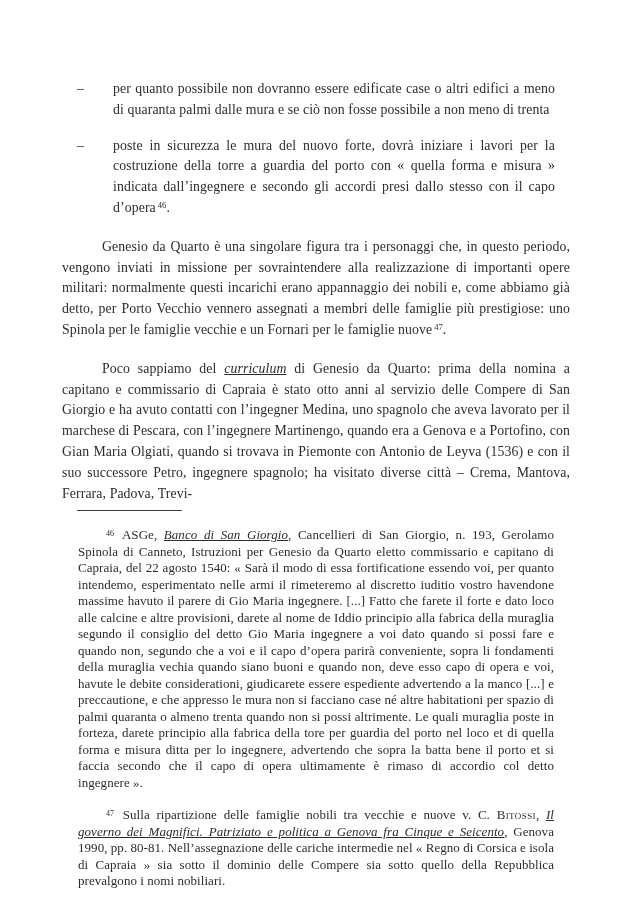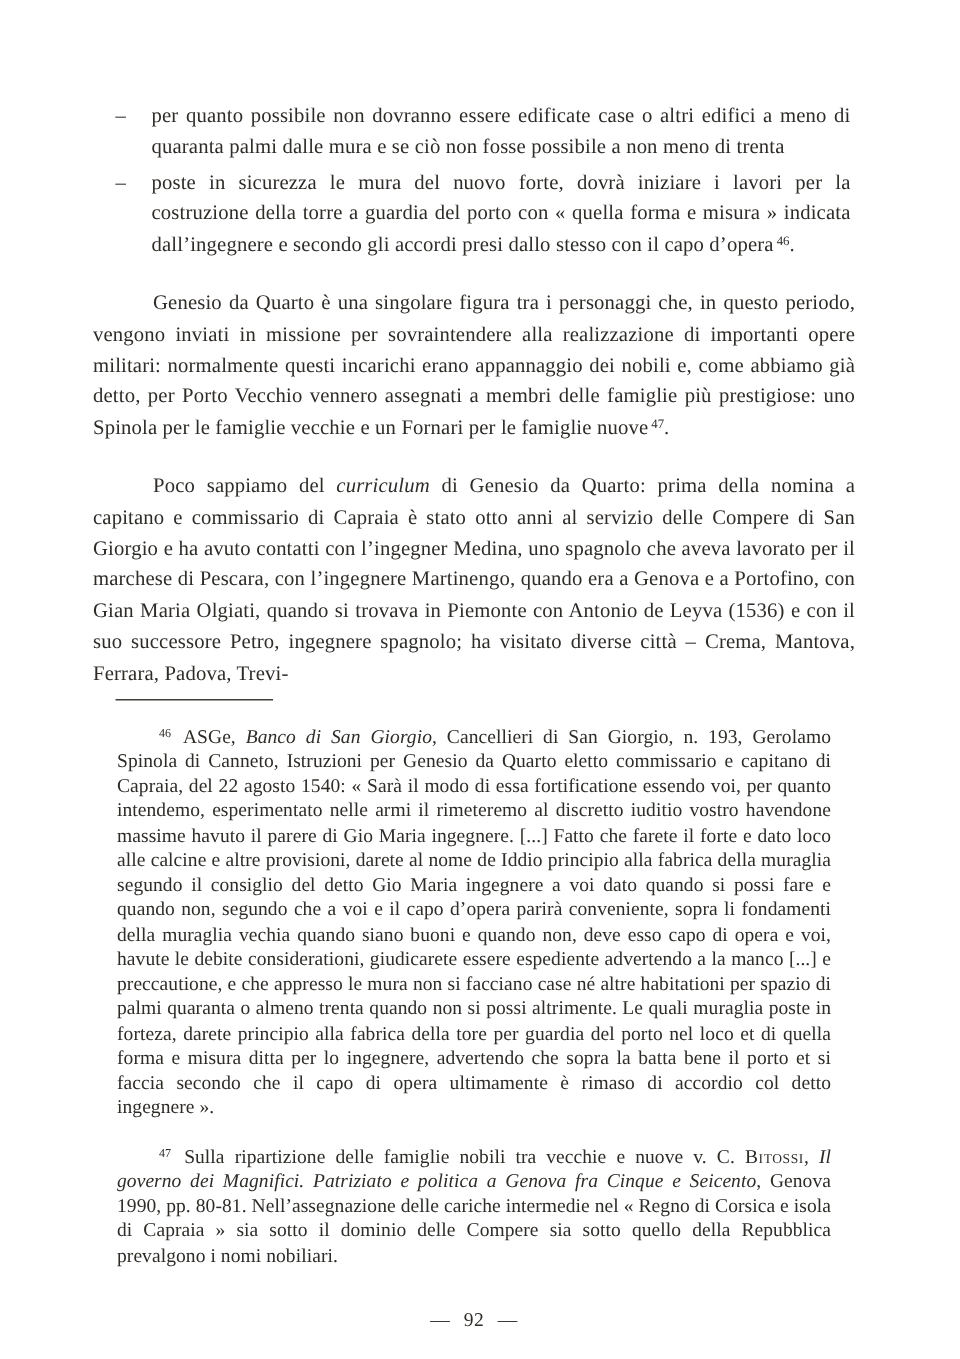--- a/index.html
+++ b/index.html
@@ -33,35 +33,35 @@
   .list-item {
     position: relative;
     padding-left: 36px;
     margin: 0;
   }
   .list-item .marker {
     position: absolute;
     left: 15px;
     top: 0;
   }
-  .li-text { margin: 3px; }
+  .li-text { margin: 15px; }
   .para {
     margin: 18px 0 0 0;
     text-indent: 40px;
   }
   sup.fn-ref {
     font-size: 0.62em;
     line-height: 0;
     position: relative;
     top: -0.45em;
     vertical-align: baseline;
     margin-left: 2px;
     letter-spacing: 0;
   }
-  .italic { font-style: italic; }
+  .italic { font-style: italic; text-decoration: underline; }
   .smallcaps { font-variant: small-caps; letter-spacing: 0.4px; font-family: Liberation Serif, serif; }
   
   .fn-rule {
     width: 105px;
     height: 0;
     border: none;
     border-top: 1px solid #413d38;
     margin: 6px 0 13px 15px;
   }
   .footnote {

